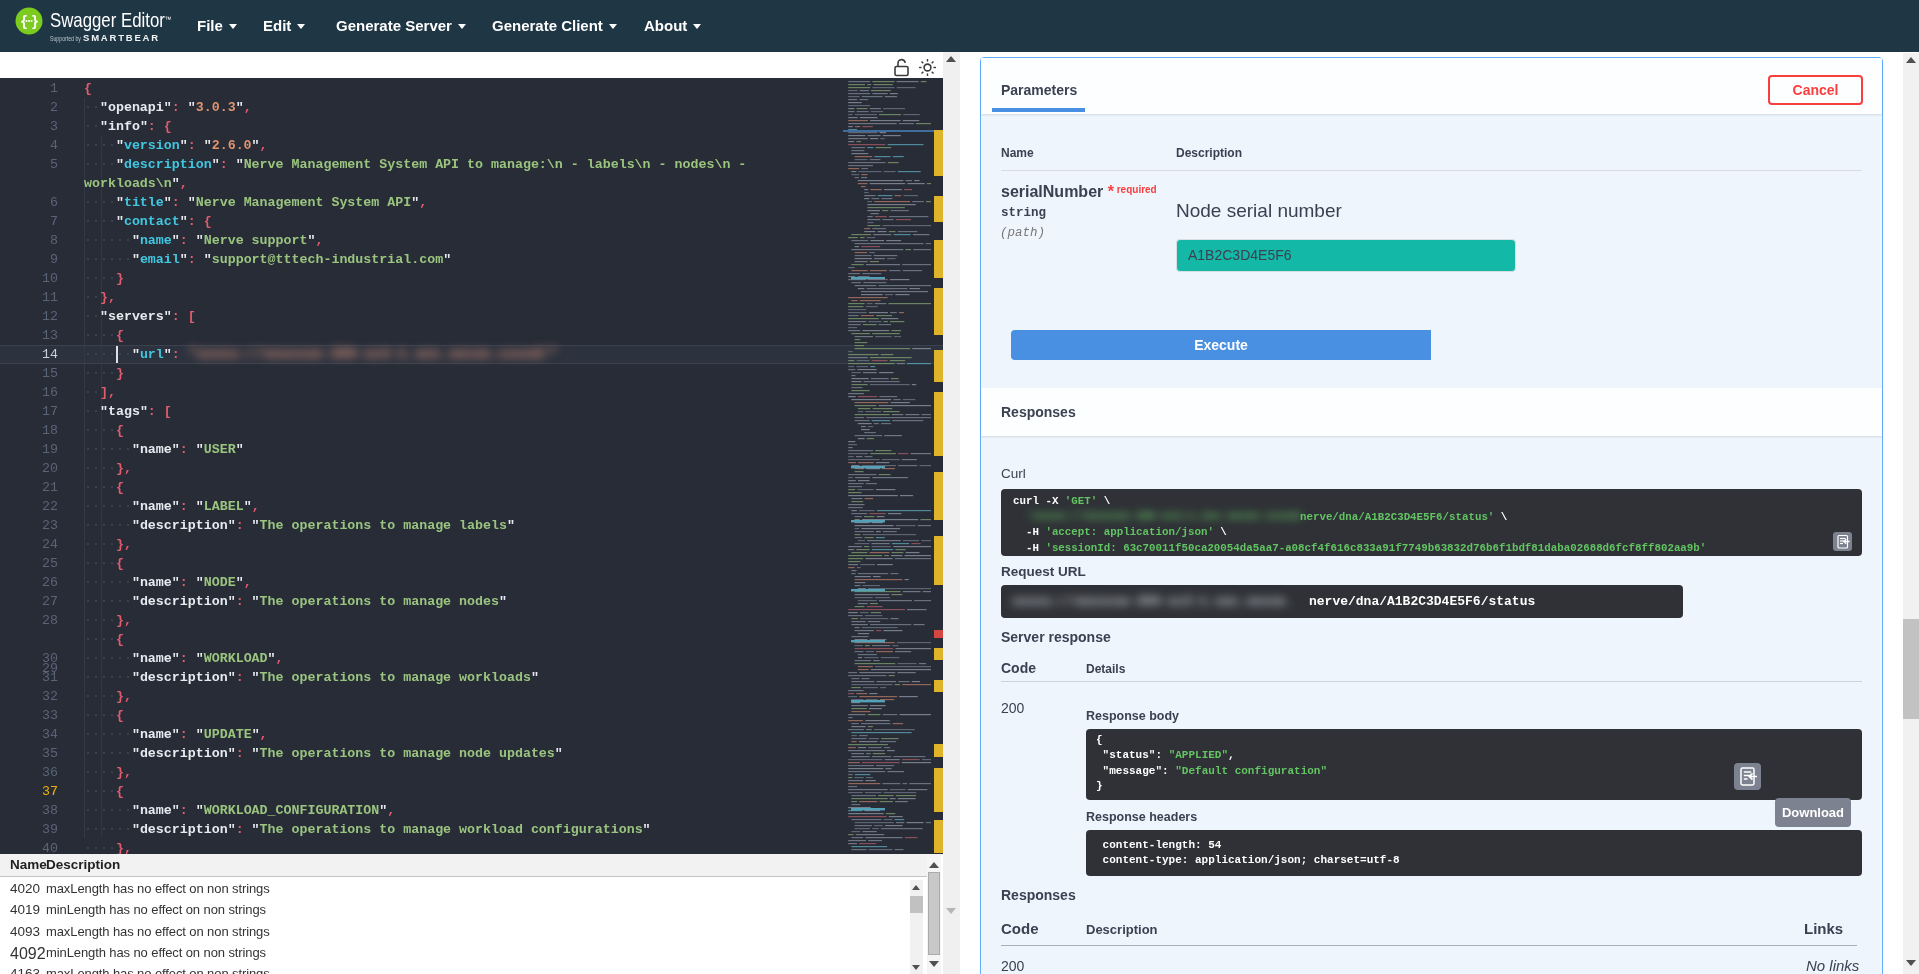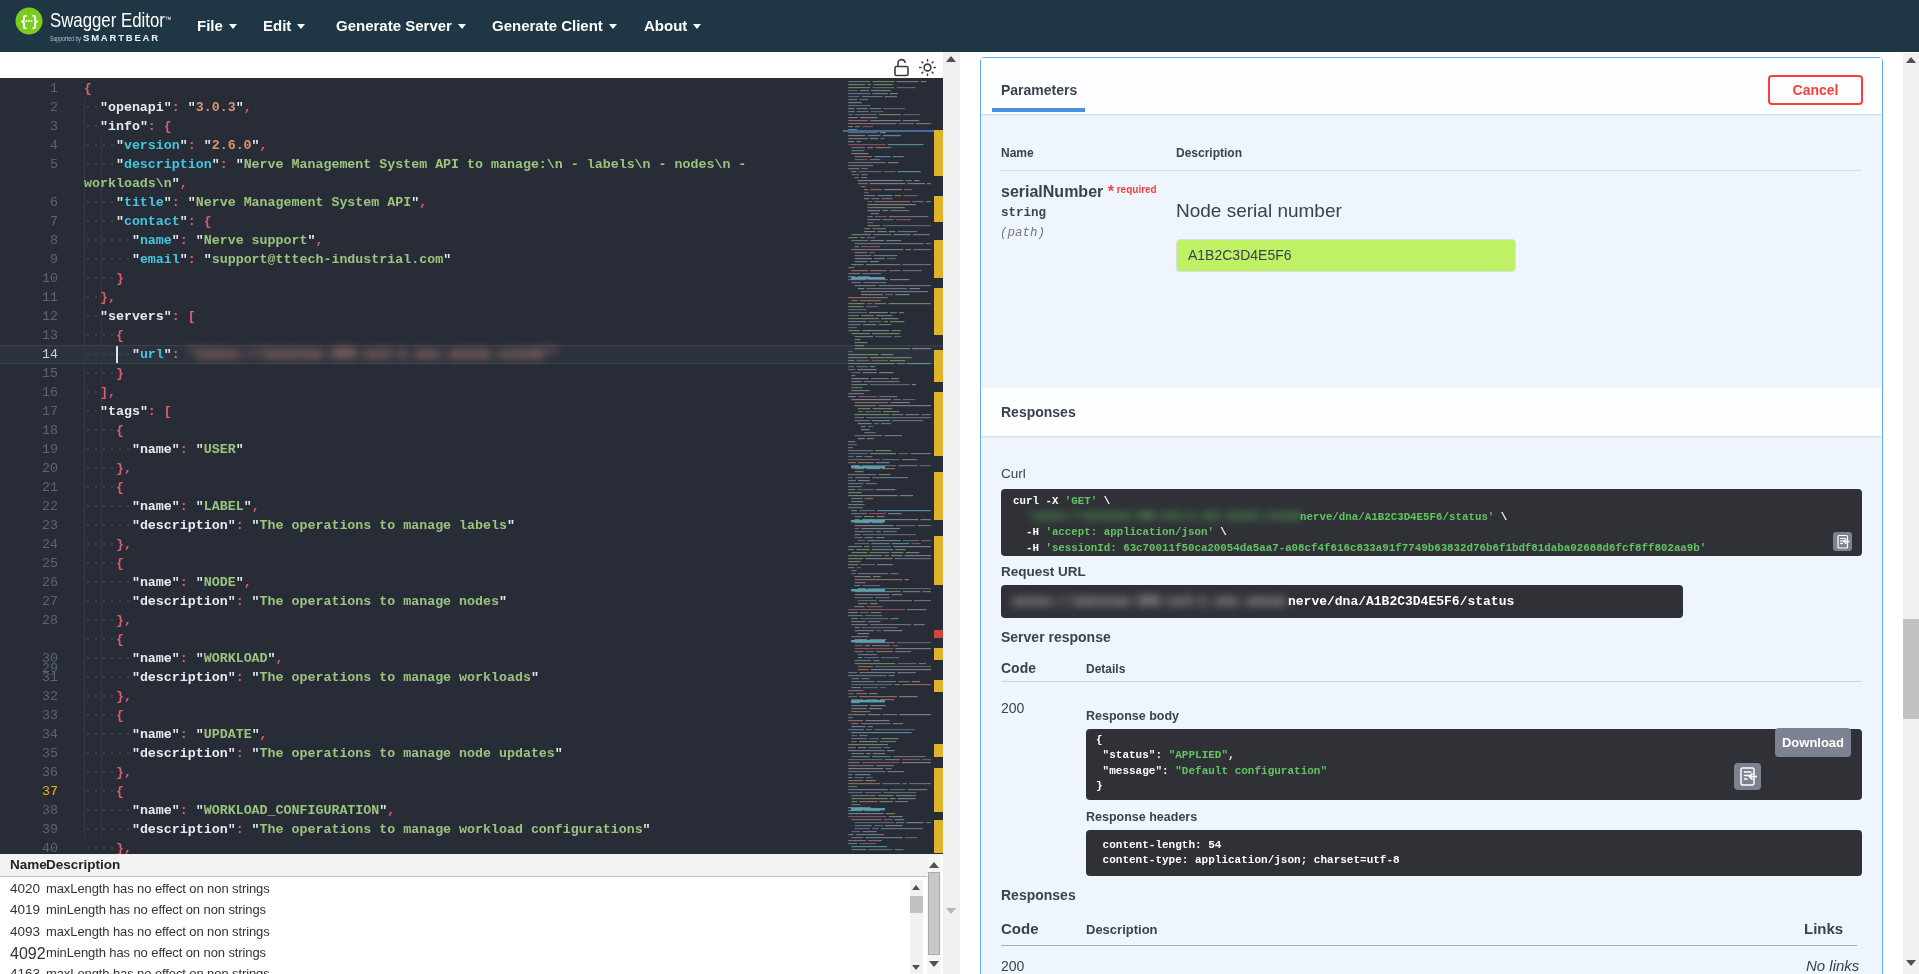--- a/index.html
+++ b/index.html
@@ -820,21 +820,22 @@
 <div class="abs h14" style="left:20px;top:24px">Parameters</div>
 <div class="abs" style="left:11px;top:50px;width:93px;height:4px;background:#4990e2"></div>
 <div class="abs" style="left:787px;top:17px;width:95px;height:30px;border:2px solid #f93e3e;border-radius:4px;text-align:center;line-height:26px;font-size:14px;font-weight:700;color:#f93e3e">Cancel</div>
 <div class="abs" style="left:20px;top:88px;font-size:12px;font-weight:700;color:#3b4151">Name</div>
 <div class="abs" style="left:195px;top:88px;font-size:12px;font-weight:700;color:#3b4151">Description</div>
 <div class="abs" style="left:20px;top:112px;width:861px;height:1px;background:#d8dde4"></div>
 <div class="abs" style="left:20px;top:125px;font-size:16px;font-weight:700;color:#3b4151">serialNumber<span style="color:#f93e3e"> *</span><span style="color:#f93e3e;font-size:10px;vertical-align:4px"> required</span></div>
 <div class="abs mono" style="left:20px;top:148px;font-size:12.5px;font-weight:700;color:#3b4151">string</div>
 <div class="abs mono" style="left:19px;top:168px;font-size:12.5px;font-style:italic;color:#777">(path)</div>
 <div class="abs" style="left:195px;top:142px;font-size:19px;color:#3b4151">Node serial number</div>
-<div class="abs" style="left:195px;top:181px;width:340px;height:33px;background:#bef264;border:1px solid #d9dee3;border-radius:4px;line-height:31px;padding-left:11px;font-size:14px;color:#3b4151">A1B2C3D4E5F6</div>
+<div class="abs" style="left:195px;top:181px;width:340px;height:33px;background:#14b8a6;border:1px solid #d9dee3;border-radius:4px;line-height:31px;padding-left:11px;font-size:14px;color:#3b4151">A1B2C3D4E5F6</div>
+<div class="abs" style="left:30px;top:272px;width:420px;height:30px;background:#4990e2;border-radius:4px 0 0 4px;text-align:center;line-height:30px;color:#fff;font-weight:700;font-size:14px">Execute</div>
 <div class="sechdr" style="top:330px;height:48px"></div>
 <div class="abs h14" style="left:20px;top:346px">Responses</div>
 </div>
   </div>
 <div class="abs" style="left:1001px;top:466px;font-size:13.5px;color:#3b4151">Curl</div>
 <div class="dark" style="left:1001px;top:489px;width:861px;height:67px;font-size:10.8px;line-height:15.5px;padding:5px 0 12px 12px;white-space:pre"><span class="dk">curl -X </span><span class="dg">'GET'</span><span class="dk"> \</span>
 <span class="dk">  </span><span style="display:inline-block;width:274px"></span><span class="dg">nerve/dna/A1B2C3D4E5F6/status'</span><span class="dk"> \</span>
 <span class="dk">  -H </span><span class="dg">'accept: application/json'</span><span class="dk"> \</span>
 <span class="dk">  -H </span><span class="dg">'sessionId: 63c70011f50ca20054da5aa7-a08cf4f616c833a91f7749b63832d76b6f1bdf81daba02688d6fcf8ff802aa9b'</span></div>
 <div class="abs" style="left:1026px;top:510px;width:276px;height:13px;overflow:hidden;color:#62c462;font-family:&quot;Liberation Mono&quot;,monospace;font-weight:700;font-size:10.8px;filter:blur(4px);white-space:pre">'xxxxs://xexxxse-300-xc3-1.xex.xexxe.cxxxd/x</div>
@@ -842,21 +843,21 @@
     <rect width="19" height="19" rx="3" fill="#7d8290"></rect>
 <g stroke="#fff" stroke-width="1.2" fill="none">
       <rect x="5" y="3.5" width="9.5" height="12.5" rx="1"></rect>
       <line x1="7" y1="6.5" x2="12.5" y2="6.5"></line>
       <line x1="7" y1="9" x2="12.5" y2="9"></line>
       <line x1="7" y1="11.5" x2="10" y2="11.5"></line>
     </g>
 <path d="M16.5 9.5 h-5.5 m2.2 -2.4 l-2.4 2.4 l2.4 2.4" stroke="#fff" stroke-width="1.3" fill="none"></path>
   </svg>
 <div class="abs" style="left:1001px;top:564px;font-size:13.5px;font-weight:700;color:#3b4151">Request URL</div>
-<div class="dark" style="left:1001px;top:585px;width:682px;height:33px;font-size:13px;line-height:33px;padding-left:5px;white-space:pre"><span style="display:inline-block;width:282px"></span>nerve/dna/A1B2C3D4E5F6/status</div>
+<div class="dark" style="left:1001px;top:585px;width:682px;height:33px;font-size:13px;line-height:33px;padding-left:26px;white-space:pre"><span style="display:inline-block;width:282px"></span>nerve/dna/A1B2C3D4E5F6/status</div>
 <div class="abs" style="left:1012px;top:594px;width:280px;height:15px;overflow:hidden;color:#cfd3d8;font-family:&quot;Liberation Mono&quot;,monospace;font-weight:700;font-size:13px;filter:blur(5px);white-space:pre">xxxxs://xexxxse-300-xc3-1.xex.xexxe.cx</div>
 <div class="abs" style="left:1001px;top:629px;font-size:14px;font-weight:700;color:#3b4151">Server response</div>
 <div class="abs" style="left:1001px;top:660px;font-size:14px;font-weight:700;color:#3b4151">Code</div>
 <div class="abs" style="left:1086px;top:662px;font-size:12px;font-weight:700;color:#3b4151">Details</div>
 <div class="abs" style="left:1001px;top:681px;width:861px;height:1px;background:#ccd2d9"></div>
 <div class="abs" style="left:1001px;top:700px;font-size:14px;color:#3b4151">200</div>
 <div class="abs" style="left:1086px;top:709px;font-size:12.5px;font-weight:700;color:#3b4151">Response body</div>
 <div class="dark" style="left:1086px;top:729px;width:776px;height:71px;font-size:11px;line-height:15.4px;padding:4px 0 0 10px;white-space:pre">{
  <span class="dk">"status":</span> <span class="dg">"APPLIED"</span>,
  <span class="dk">"message":</span> <span class="dg">"Default configuration"</span>
@@ -864,21 +865,21 @@
 <svg class="abs" style="left:1734px;top:763px" width="27" height="27">
     <rect width="27" height="27" rx="4" fill="#7d8290"></rect>
 <g stroke="#fff" stroke-width="1.5" fill="none">
       <rect x="7" y="5" width="13" height="17" rx="1.4"></rect>
       <line x1="9.8" y1="9" x2="17.2" y2="9"></line>
       <line x1="9.8" y1="12.5" x2="17.2" y2="12.5"></line>
       <line x1="9.8" y1="16" x2="13.5" y2="16"></line>
     </g>
 <path d="M23 13.5 h-7.5 m3 -3.2 l-3.2 3.2 l3.2 3.2" stroke="#fff" stroke-width="1.7" fill="none"></path>
   </svg>
-<div class="abs" style="left:1775px;top:728px;width:76px;height:29px;background:#7d8290;border-radius:4px;color:#fff;font-weight:700;font-size:13px;text-align:center;line-height:29px">Download</div>
+<div class="abs" style="left:1775px;top:798px;width:76px;height:29px;background:#7d8290;border-radius:4px;color:#fff;font-weight:700;font-size:13px;text-align:center;line-height:29px">Download</div>
 <div class="abs" style="left:1086px;top:810px;font-size:12.5px;font-weight:700;color:#3b4151">Response headers</div>
 <div class="dark" style="left:1086px;top:830px;width:776px;height:46px;font-size:11px;line-height:15px;padding:8px 0 0 10px;white-space:pre"> content-length: 54
  content-type: application/json; charset=utf-8</div>
 <div class="abs" style="left:1001px;top:887px;font-size:14px;font-weight:700;color:#3b4151">Responses</div>
 <div class="abs" style="left:1001px;top:920px;font-size:15px;font-weight:700;color:#3b4151">Code</div>
 <div class="abs" style="left:1086px;top:922px;font-size:13px;font-weight:700;color:#3b4151">Description</div>
 <div class="abs" style="left:1804px;top:920px;font-size:15px;font-weight:700;color:#3b4151">Links</div>
 <div class="abs" style="left:1001px;top:945px;width:856px;height:1px;background:#aab0b8"></div>
 <div class="abs" style="left:1001px;top:958px;font-size:14px;color:#3b4151">200</div>
 <div class="abs" style="left:1806px;top:957px;font-size:15px;font-style:italic;color:#3b4151">No links</div>

